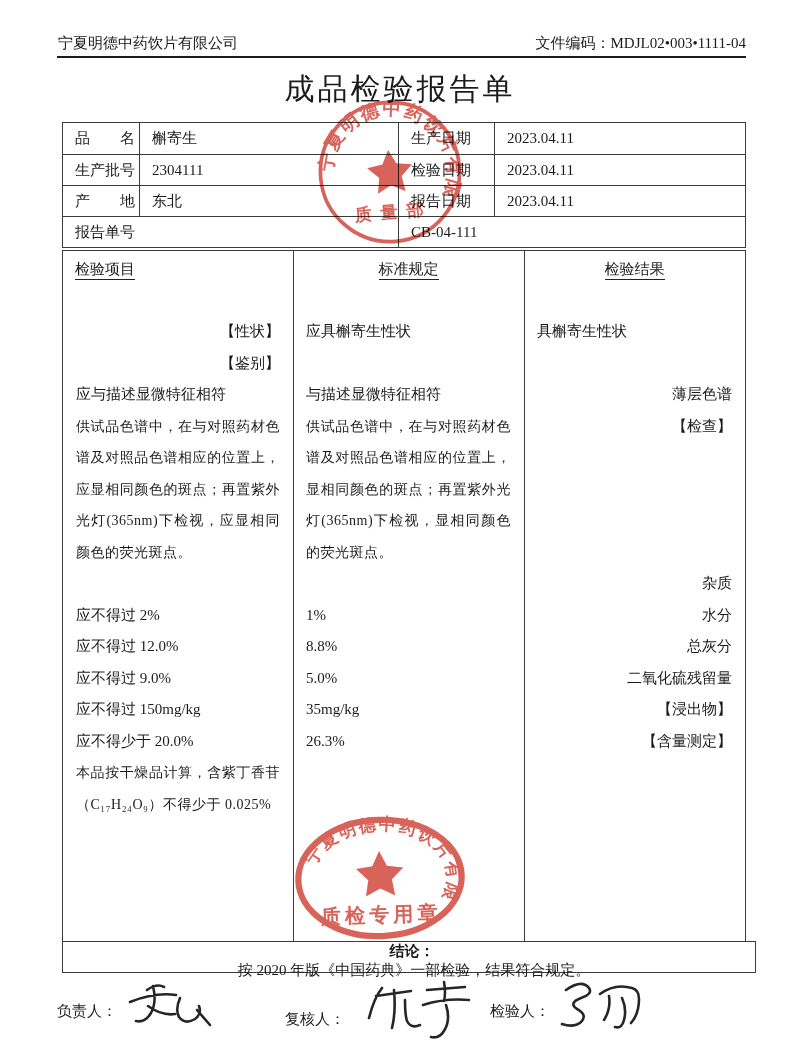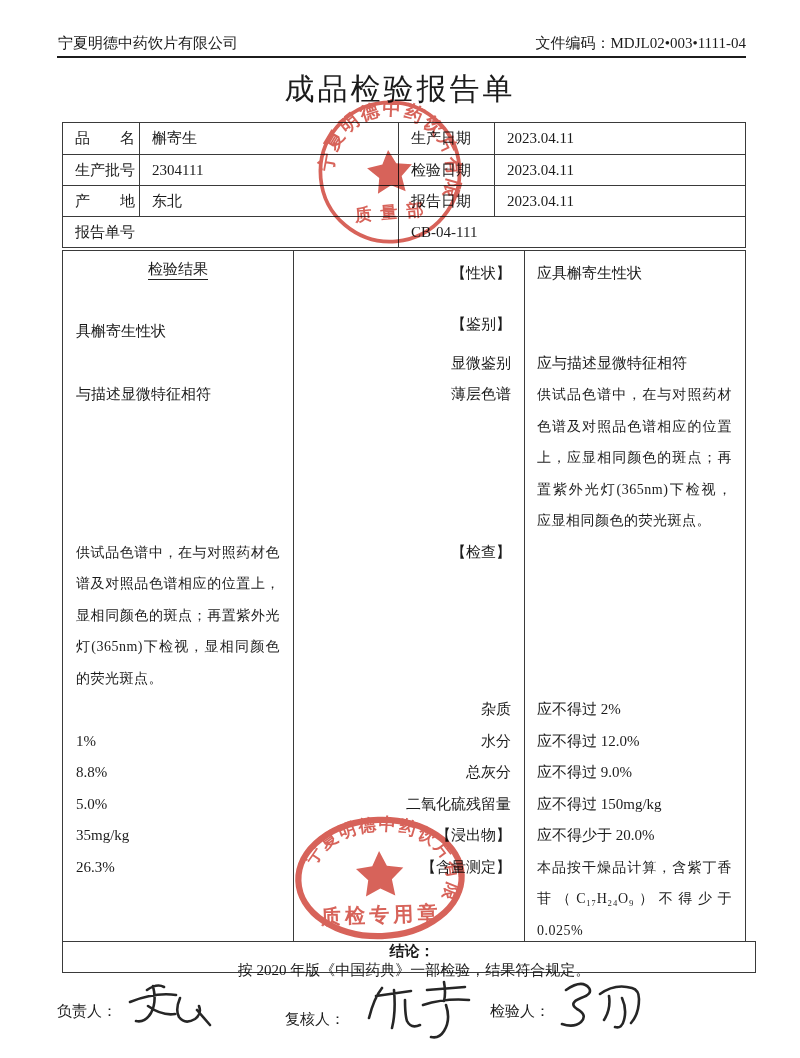--- a/index.html
+++ b/index.html
@@ -81,28 +81,29 @@
   <div class="ic bl bt">报告日期</div>
   <div class="ic bl bt">2023.04.11</div>
 
   <div class="ic bt sp2">报告单号</div>
   <div class="ic bl bt sp2">CB-04-111</div>
 </div>
 
 <div class="abs res" id="result-grid">
   <div class="vl vl1"></div>
   <div class="vl vl2"></div>
+  <div class="rh rh1"><span class="u">检验项目</span></div>
+  <div class="rh rh2"><span class="u">标准规定</span></div>
   <div class="rh rh3"><span class="u">检验结果</span></div>
 <div class="rcell c1 frow">【性状】</div>
     <div class="rcell c2 frow">应具槲寄生性状</div>
     <div class="rcell c3 frow">具槲寄生性状</div>
     <div class="rcell c1">【鉴别】</div>
     <div class="rcell c2"></div>
     <div class="rcell c3"></div>
-    <div class="rcell c1">显微鉴别</div>
     <div class="rcell c2">应与描述显微特征相符</div>
     <div class="rcell c3">与描述显微特征相符</div>
     <div class="rcell c1">薄层色谱</div>
     <div class="rcell c2 para">供试品色谱中，在与对照药材色谱及对照品色谱相应的位置上，应显相同颜色的斑点；再置紫外光灯(365nm)下检视，应显相同颜色的荧光斑点。</div>
     <div class="rcell c3 para">供试品色谱中，在与对照药材色谱及对照品色谱相应的位置上，显相同颜色的斑点；再置紫外光灯(365nm)下检视，显相同颜色的荧光斑点。</div>
     <div class="rcell c1">【检查】</div>
     <div class="rcell c2"></div>
     <div class="rcell c3"></div>
     <div class="rcell c1">杂质</div>
     <div class="rcell c2">应不得过 2%</div>

